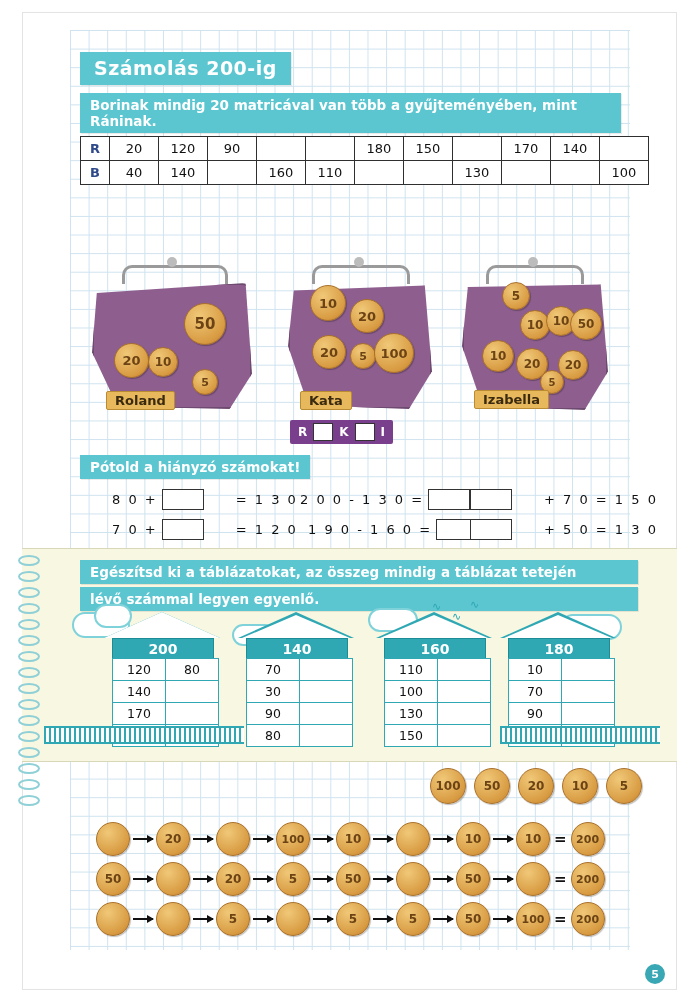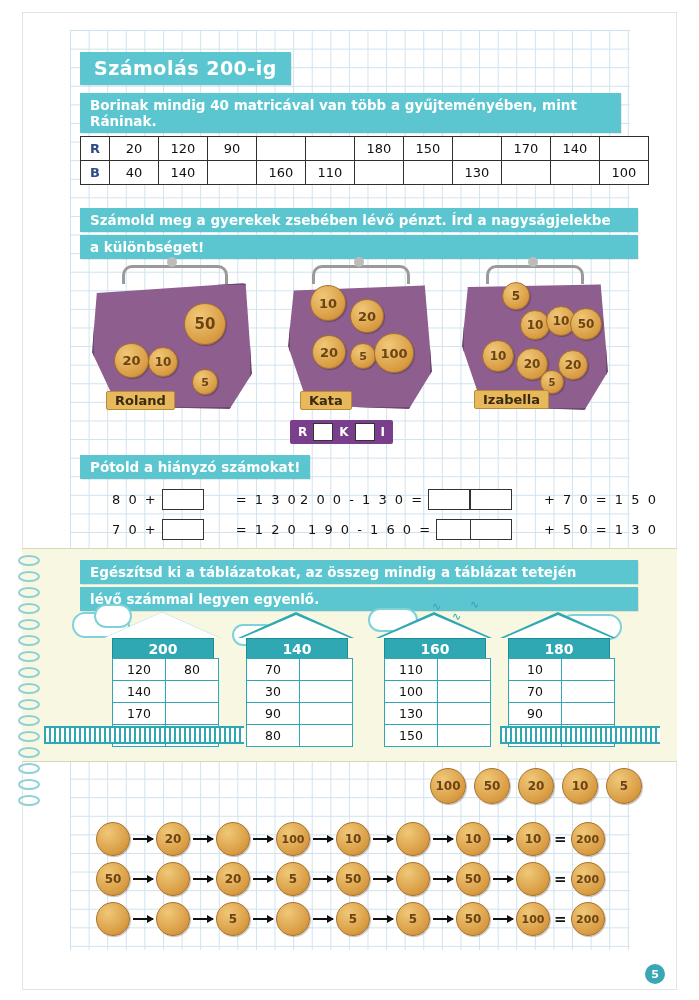--- a/index.html
+++ b/index.html
@@ -183,21 +183,21 @@
 </head>
 <body>
 
 <div class="page">
   <div class="edge"></div>
   <div class="grid-bg"></div>
   <div class="grid-bg lower"></div>
 
   <div class="ribbon title" style="left:80px;top:52px;">Számolás 200-ig</div>
 
-  <div class="ribbon" style="left:80px;top:93px;width:521px;">Borinak mindig 40 matricával van több a gyűjteményében, mint Ráninak.</div>
+  <div class="ribbon" style="left:80px;top:93px;width:521px;">Borinak mindig 20 matricával van több a gyűjteményében, mint Ráninak.</div>
 
   <table class="sheet" style="left:80px;top:136px;">
     <tbody>
         <tr>
       <td class="lbl">R</td>
       <td>20</td>
       <td>120</td>
       <td>90</td>
       <td></td>
       <td></td>
@@ -218,22 +218,20 @@
       <td></td>
       <td></td>
       <td>130</td>
       <td></td>
       <td></td>
       <td>100</td>
     </tr>
   </tbody>
     </table>
 
-  <div class="ribbon" style="left:80px;top:208px;width:538px;">Számold meg a gyerekek zsebében lévő pénzt. Írd a nagyságjelekbe</div>
-  <div class="ribbon" style="left:80px;top:235px;width:538px;">a különbséget!</div>
 
   <div class="purse" style="left:92px;top:265px;width:160px;height:150px;">
     <div style="position:absolute;left:30px;top:0;width:100px;height:16px;border:3px solid #9a9a9a;border-bottom:none;border-radius:10px 10px 0 0;"></div>
     <div style="position:absolute;left:75px;top:-8px;width:10px;height:10px;background:#bcbcbc;border-radius:50%;"></div>
     <div class="body" style="width:156px;height:122px;border-radius:14px 10px 18px 24px;clip-path:polygon(3% 8%,96% 0%,100% 72%,86% 100%,16% 98%,0% 55%);"></div>
     <div class="coin" style="left:92px;top:38px;width:40px;height:40px;font-size:15px;">50</div>
     <div class="coin" style="left:22px;top:78px;width:33px;height:33px;font-size:13px;">20</div>
     <div class="coin" style="left:56px;top:82px;width:28px;height:28px;font-size:12px;">10</div>
     <div class="coin" style="left:100px;top:104px;width:24px;height:24px;font-size:11px;">5</div>
     <div class="nametag" style="left:14px;top:126px;">Roland</div>

